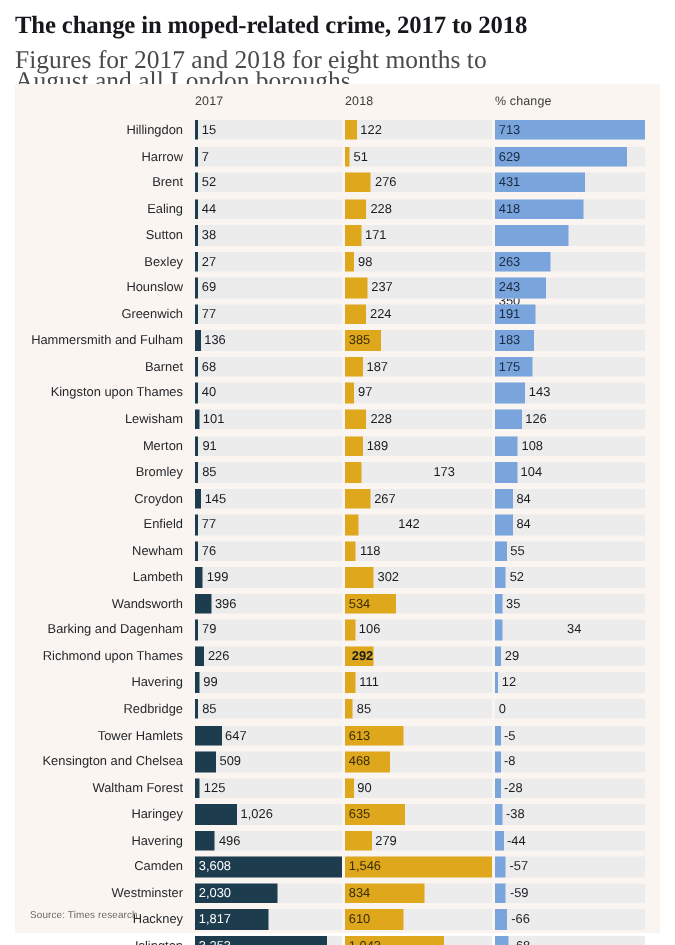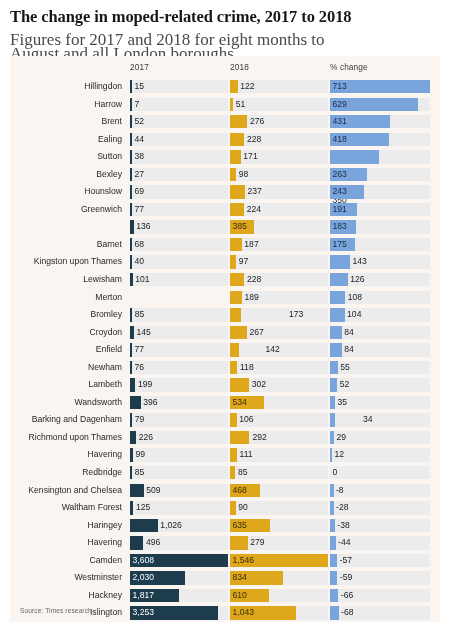--- a/index.html
+++ b/index.html
@@ -261,20 +261,21 @@
           <div class="cell cell-2018">
             <div class="bar bar-2018" style="width: 14.1992px;"></div>
             <div class="val" style="left: 14.1992px;">224</div>
           </div>
           <div class="cell cell-pct">
             <div class="bar bar-pct" style="width: 26.7882px;"></div>
             <div class="val inside-pctdark" style="left: 0px;">191</div>
           </div>
         </div>
         <div class="row">
+          <div class="row-label">Hammersmith and Fulham</div>
           <div class="cell cell-2017">
             <div class="bar bar-2017" style="width: 3.69401px;"></div>
             <div class="val" style="left: 3.69401px;">136</div>
           </div>
           <div class="cell cell-2018">
             <div class="bar bar-2018" style="width: 24.4049px;"></div>
             <div class="val inside-dark" style="left: 0px;">385</div>
           </div>
           <div class="cell cell-pct">
             <div class="bar bar-pct" style="width: 25.6662px;"></div>
@@ -321,20 +322,24 @@
             <div class="bar bar-2018" style="width: 14.4528px;"></div>
             <div class="val" style="left: 14.4528px;">228</div>
           </div>
           <div class="cell cell-pct">
             <div class="bar bar-pct" style="width: 17.6718px;"></div>
             <div class="val" style="left: 17.6718px;">126</div>
           </div>
         </div>
         <div class="row">
           <div class="row-label">Merton</div>
+          <div class="cell cell-2017">
+            <div class="bar bar-2017" style="width: 2.47173px;"></div>
+            <div class="val" style="left: 2.47173px;">91</div>
+          </div>
           <div class="cell cell-2018">
             <div class="bar bar-2018" style="width: 11.9806px;"></div>
             <div class="val" style="left: 11.9806px;">189</div>
           </div>
           <div class="cell cell-pct">
             <div class="bar bar-pct" style="width: 15.1473px;"></div>
             <div class="val" style="left: 15.1473px;">108</div>
           </div>
         </div>
         <div class="row">
@@ -432,32 +437,32 @@
           <div class="cell cell-2017">
             <div class="bar bar-2017" style="width: 2.14579px;"></div>
             <div class="val" style="left: 2.14579px;">79</div>
           </div>
           <div class="cell cell-2018">
             <div class="bar bar-2018" style="width: 6.71928px;"></div>
             <div class="val" style="left: 6.71928px;">106</div>
           </div>
           <div class="cell cell-pct">
             <div class="bar bar-pct" style="width: 4.76858px;"></div>
-            <div class="val" style="left: 5px; padding-left: 28px;">34</div>
+            <div class="val" style="left: 20px; padding-left: 28px;">34</div>
           </div>
         </div>
         <div class="row">
           <div class="row-label">Richmond upon Thames</div>
           <div class="cell cell-2017">
             <div class="bar bar-2017" style="width: 6.13858px;"></div>
             <div class="val" style="left: 6.13858px;">226</div>
           </div>
           <div class="cell cell-2018">
             <div class="bar bar-2018" style="width: 18.5097px;"></div>
-            <div class="val" style="left: 20px;">292</div>
+            <div class="val" style="left: 2px; font-weight: bold;">292</div>
           </div>
           <div class="cell cell-pct">
             <div class="bar bar-pct" style="width: 4.06732px;"></div>
             <div class="val" style="left: 4.06732px;">29</div>
           </div>
         </div>
         <div class="row">
           <div class="row-label">Havering</div>
           <div class="cell cell-2017">
             <div class="bar bar-2017" style="width: 2.68902px;"></div>
@@ -477,20 +482,35 @@
           <div class="cell cell-2017">
             <div class="bar bar-2017" style="width: 2.30876px;"></div>
             <div class="val" style="left: 2.30876px;">85</div>
           </div>
           <div class="cell cell-2018">
             <div class="bar bar-2018" style="width: 5.3881px;"></div>
             <div class="val" style="left: 5.3881px;">85</div>
           </div>
           <div class="cell cell-pct">
             <div class="val" style="left: 0px;">0</div>
+          </div>
+        </div>
+        <div class="row">
+          <div class="row-label">Tower Hamlets</div>
+          <div class="cell cell-2017">
+            <div class="bar bar-2017" style="width: 17.5737px;"></div>
+            <div class="val" style="left: 17.5737px;">647</div>
+          </div>
+          <div class="cell cell-2018">
+            <div class="bar bar-2018" style="width: 38.8577px;"></div>
+            <div class="val inside-dark" style="left: 0px;">613</div>
+          </div>
+          <div class="cell cell-pct">
+            <div class="bar bar-pct" style="width: 3.5px;"></div>
+            <div class="val" style="left: 3.5px;">-5</div>
           </div>
         </div>
         <div class="row">
           <div class="row-label">Kensington and Chelsea</div>
           <div class="cell cell-2017">
             <div class="bar bar-2017" style="width: 13.8254px;"></div>
             <div class="val" style="left: 13.8254px;">509</div>
           </div>
           <div class="cell cell-2018">
             <div class="bar bar-2018" style="width: 29.6662px;"></div>

